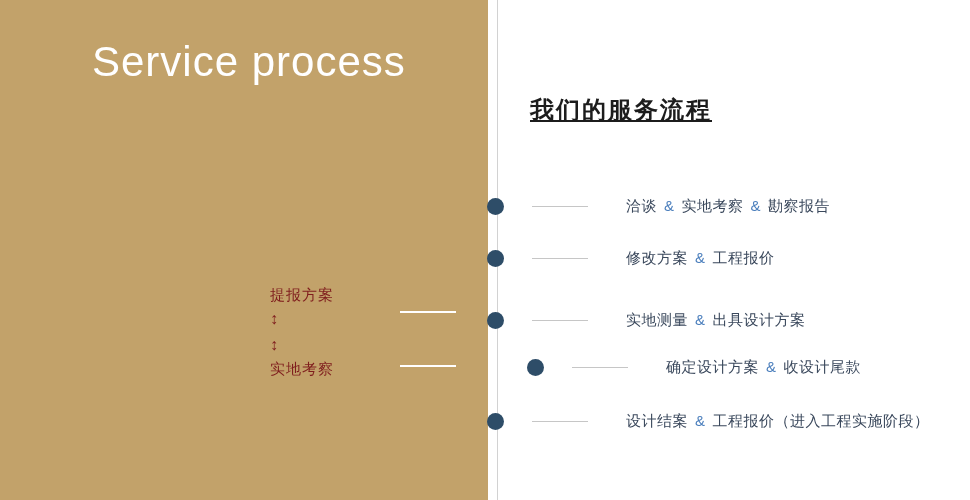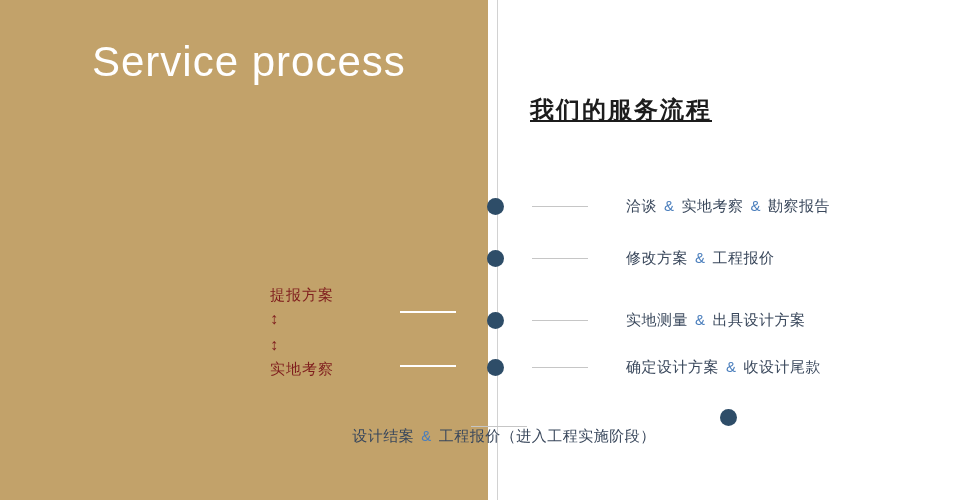--- a/index.html
+++ b/index.html
@@ -49,22 +49,22 @@
   }
 
   
   .trow {
     position:absolute; left:0; width:100%; height:24px;
     display:flex; align-items:center;
   }
   .trow.r0 { top:194px; }
   .trow.r1 { top:246px; }
   .trow.r2 { top:308px; }
-  .trow.r3 { top:355px; }
-  .trow.r4 { top:409px;flex-direction:column; }
+  .trow.r3 { top:355px;padding-left:40px; }
+  .trow.r4 { top:409px; }
 
   .dot {
     flex:none; width:17px; height:17px; border-radius:50%;
     background:#2e4d68; margin-left:487px;
   }
   .tick {
     flex:none; width:56px; height:1px; background:#c6c6c6; margin-left:28px;
   }
   .tlabel {
     margin-left:38px; font-size:15px; color:#3a485c;

